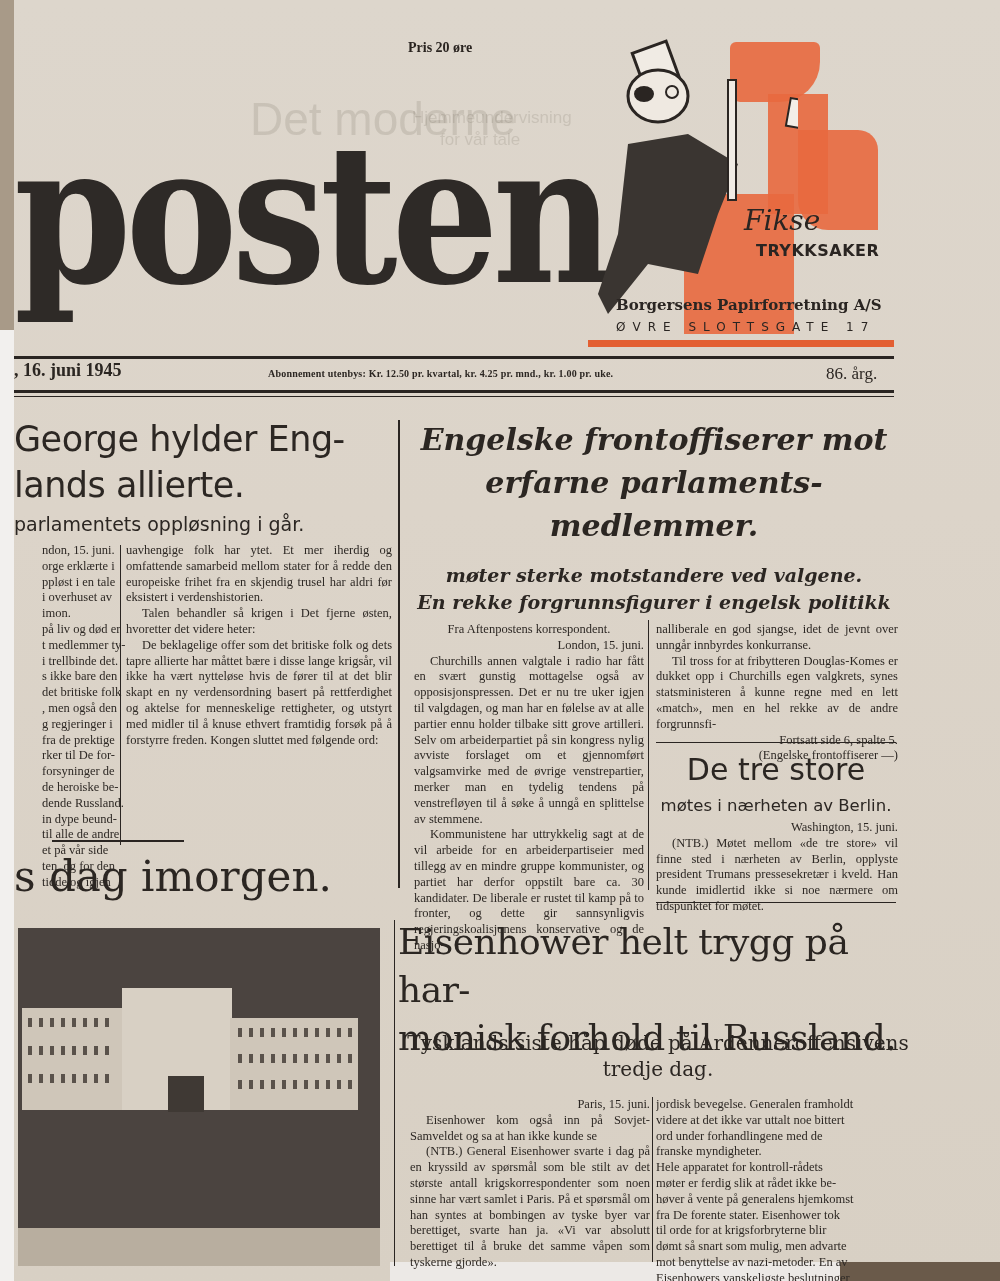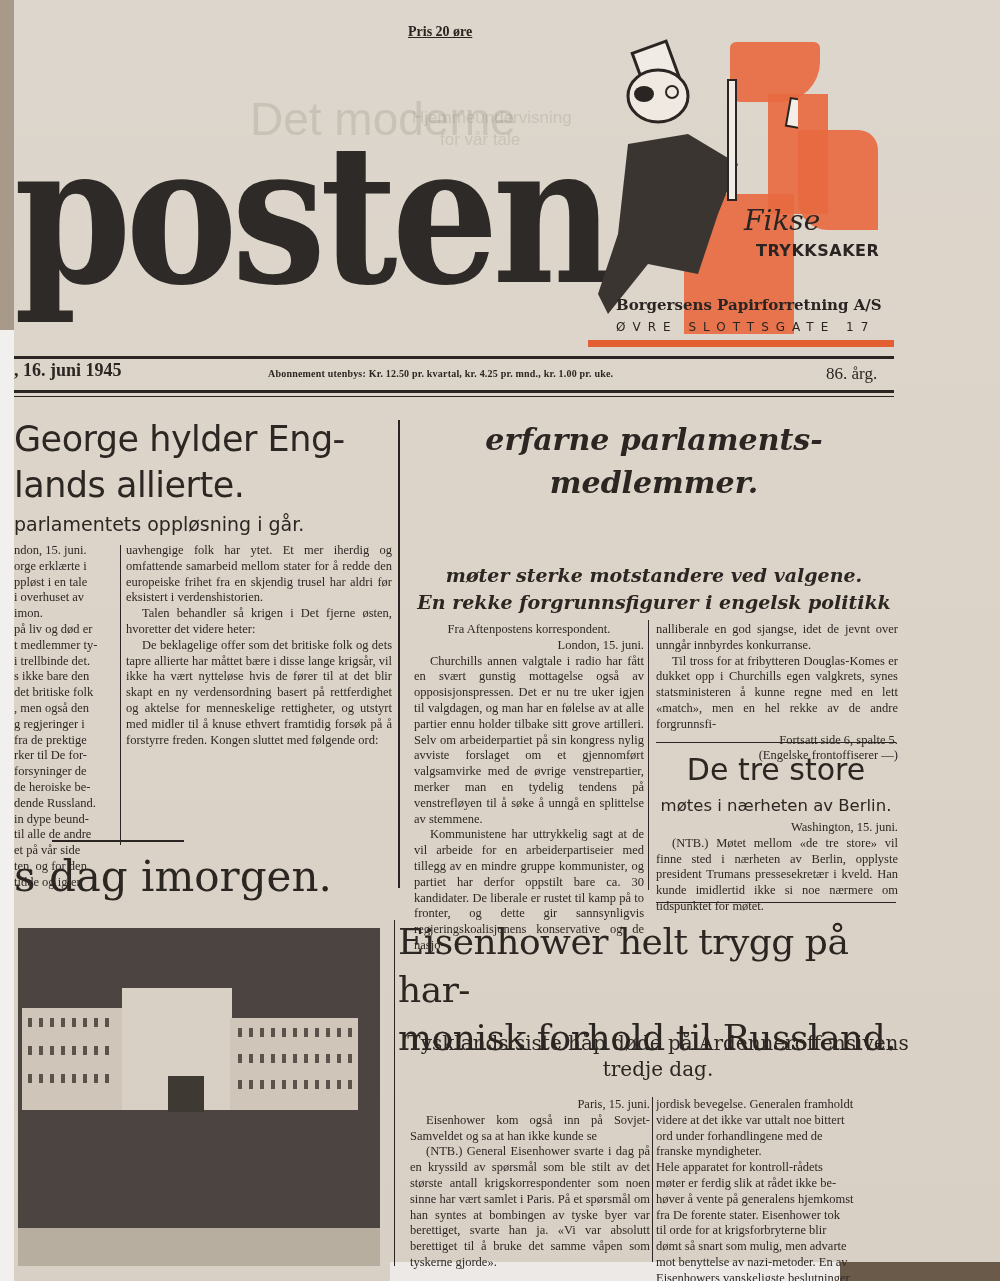--- a/index.html
+++ b/index.html
@@ -15,21 +15,21 @@
     }
     .left-strip {
       position: absolute; left: 0; top: 0; width: 14px; height: 330px;
       background: #a89a88;
     }
     .left-white { position: absolute; left: 0; top: 330px; width: 14px; height: 951px; background: #f2f0ee; }
     .bottom-fade { position: absolute; left: 390px; top: 1262px; width: 610px; height: 19px; background: #ece9e6; }
     .bottom-dark { position: absolute; left: 840px; top: 1262px; width: 160px; height: 19px; background: #6a5a4a; }
 
     
-    .price { position: absolute; left: 408px; top: 24px; font: bold 14px "Liberation Serif", serif; color: #2a2420; text-decoration: underline; }
+    .price { position: absolute; left: 408px; top: 40px; font: bold 14px "Liberation Serif", serif; color: #2a2420; }
     .logo {
       position: absolute; left: 14px; top: 118px;
       font: bold 168px "DejaVu Serif", serif; letter-spacing: -6px;
       color: #2e2a27; line-height: 1; transform: scaleY(1.15); transform-origin: top left;
     }
     .ghost { position: absolute; color: rgba(70,60,50,0.13); font-family: "Liberation Sans", sans-serif; }
 
     
     .ad { position: absolute; left: 588px; top: 34px; width: 306px; height: 320px; }
     .ad .red-shape { position: absolute; background: #e8693f; opacity: 0.9; }
@@ -51,21 +51,21 @@
 
     .h-george { position: absolute; left: 14px; top: 416px; font: 35px "DejaVu Sans", sans-serif; line-height: 46px; color: #2c2723; letter-spacing: -0.5px; }
     .h-george-sub { position: absolute; left: 14px; top: 513px; font: 19px "DejaVu Sans", sans-serif; }
 
     .text { font: 12.5px "Liberation Serif", serif; line-height: 15.8px; color: #2d2824; text-align: justify; }
     .text p { margin: 0; }
     .text .ind { text-indent: 16px; }
     .text .right { text-align: right; }
     .text .center { text-align: center; }
 
-    .col-a { position: absolute; left: 14px; top: 543px; width: 103px; overflow: hidden; white-space: nowrap; }
+    .col-a { position: absolute; left: 14px; top: 543px; width: 103px; overflow: hidden; white-space: nowrap; padding-left: 28px; }
     .col-b { position: absolute; left: 126px; top: 543px; width: 266px; }
 
     .h-dag { position: absolute; left: 14px; top: 852px; font: 42px "DejaVu Serif", serif; }
     .photo { position: absolute; left: 18px; top: 928px; width: 362px; height: 338px; background: #4b4440; overflow: hidden; }
     .photo .bldg { position: absolute; background: #cfc6b9; }
     .photo .win { position: absolute; width: 4px; height: 9px; background: #5a524b; }
 
     .h-eng { position: absolute; left: 404px; top: 418px; width: 500px; text-align: center; font: italic bold 30px "DejaVu Serif", serif; line-height: 43px; }
     .h-eng-sub { position: absolute; left: 404px; top: 562px; width: 500px; text-align: center; font: italic bold 19px "DejaVu Serif", serif; line-height: 27px; }
 
@@ -235,20 +235,21 @@
       <div class="win" style="left: 286px; top: 152px;"></div>
       <div class="win" style="left: 297px; top: 152px;"></div>
       <div class="win" style="left: 308px; top: 152px;"></div>
       <div class="win" style="left: 319px; top: 152px;"></div>
       <div class="win" style="left: 330px; top: 152px;"></div>
     </div>
   <div class="bldg" style="left:0;top:300px;width:362px;height:38px;background:#b8ae9f;"></div>
 </div>
 
 <div class="h-eng">
+  <div>Engelske frontoffiserer mot</div>
   <div>erfarne parlaments-</div>
   <div>medlemmer.</div>
 </div>
 <div class="h-eng-sub">
   <div>møter sterke motstandere ved valgene.</div>
   <div>En rekke forgrunnsfigurer i engelsk politikk</div>
 </div>
 <div class="col-c text">
   <p class="center">Fra Aftenpostens korrespondent.</p>
   <p class="right">London, 15. juni.</p>

